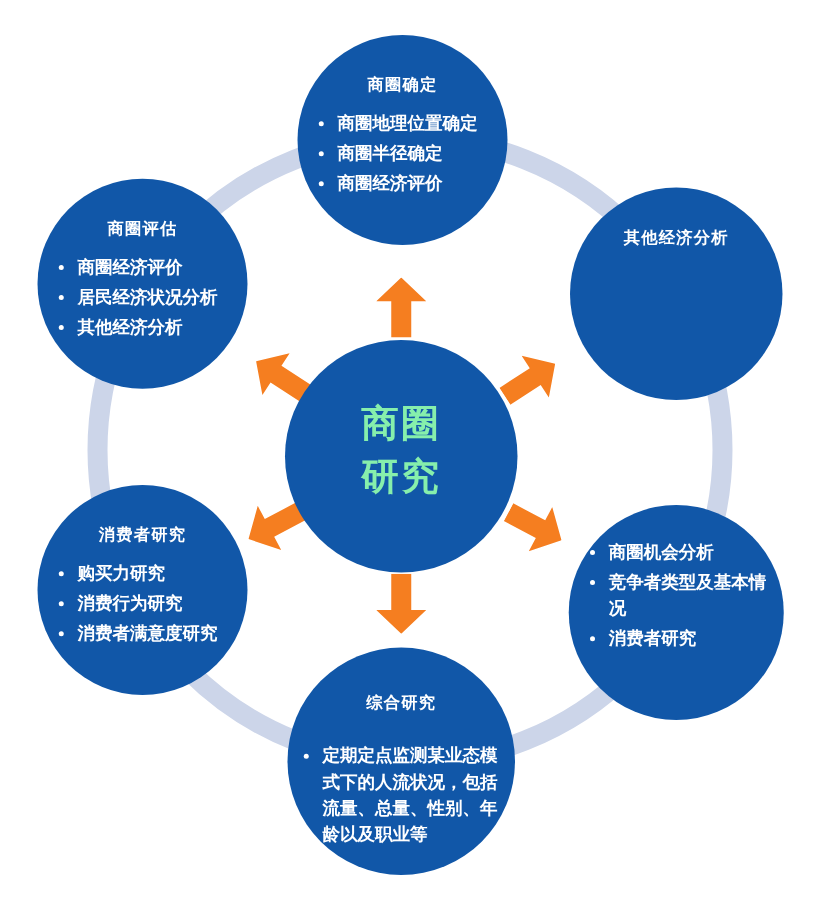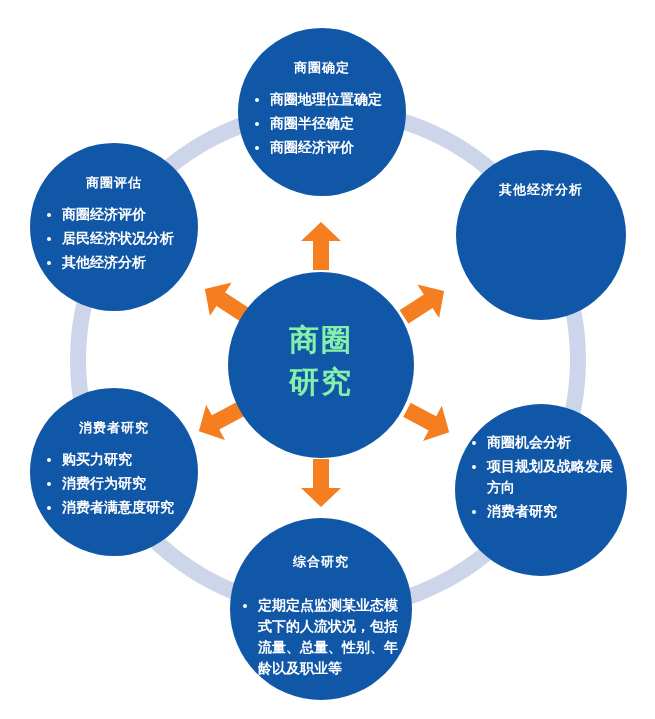--- a/index.html
+++ b/index.html
@@ -102,21 +102,21 @@
       </ul>
   </div>
 
   <div class="node n-topright">
     <h3>其他经济分析</h3>
   </div>
 
   <div class="node n-bottomright">
     <ul>
         <li>商圈机会分析</li>
-        <li>项目规划及战略发展方向</li>
+        <li>竞争者类型及基本情况</li>
         <li>消费者研究</li>
       </ul>
   </div>
 
   <div class="node n-bottom">
     <h3>综合研究</h3>
     <ul>
         <li>定期定点监测某业态模式下的人流状况，包括流量、总量、性别、年龄以及职业等</li>
       </ul>
   </div>

